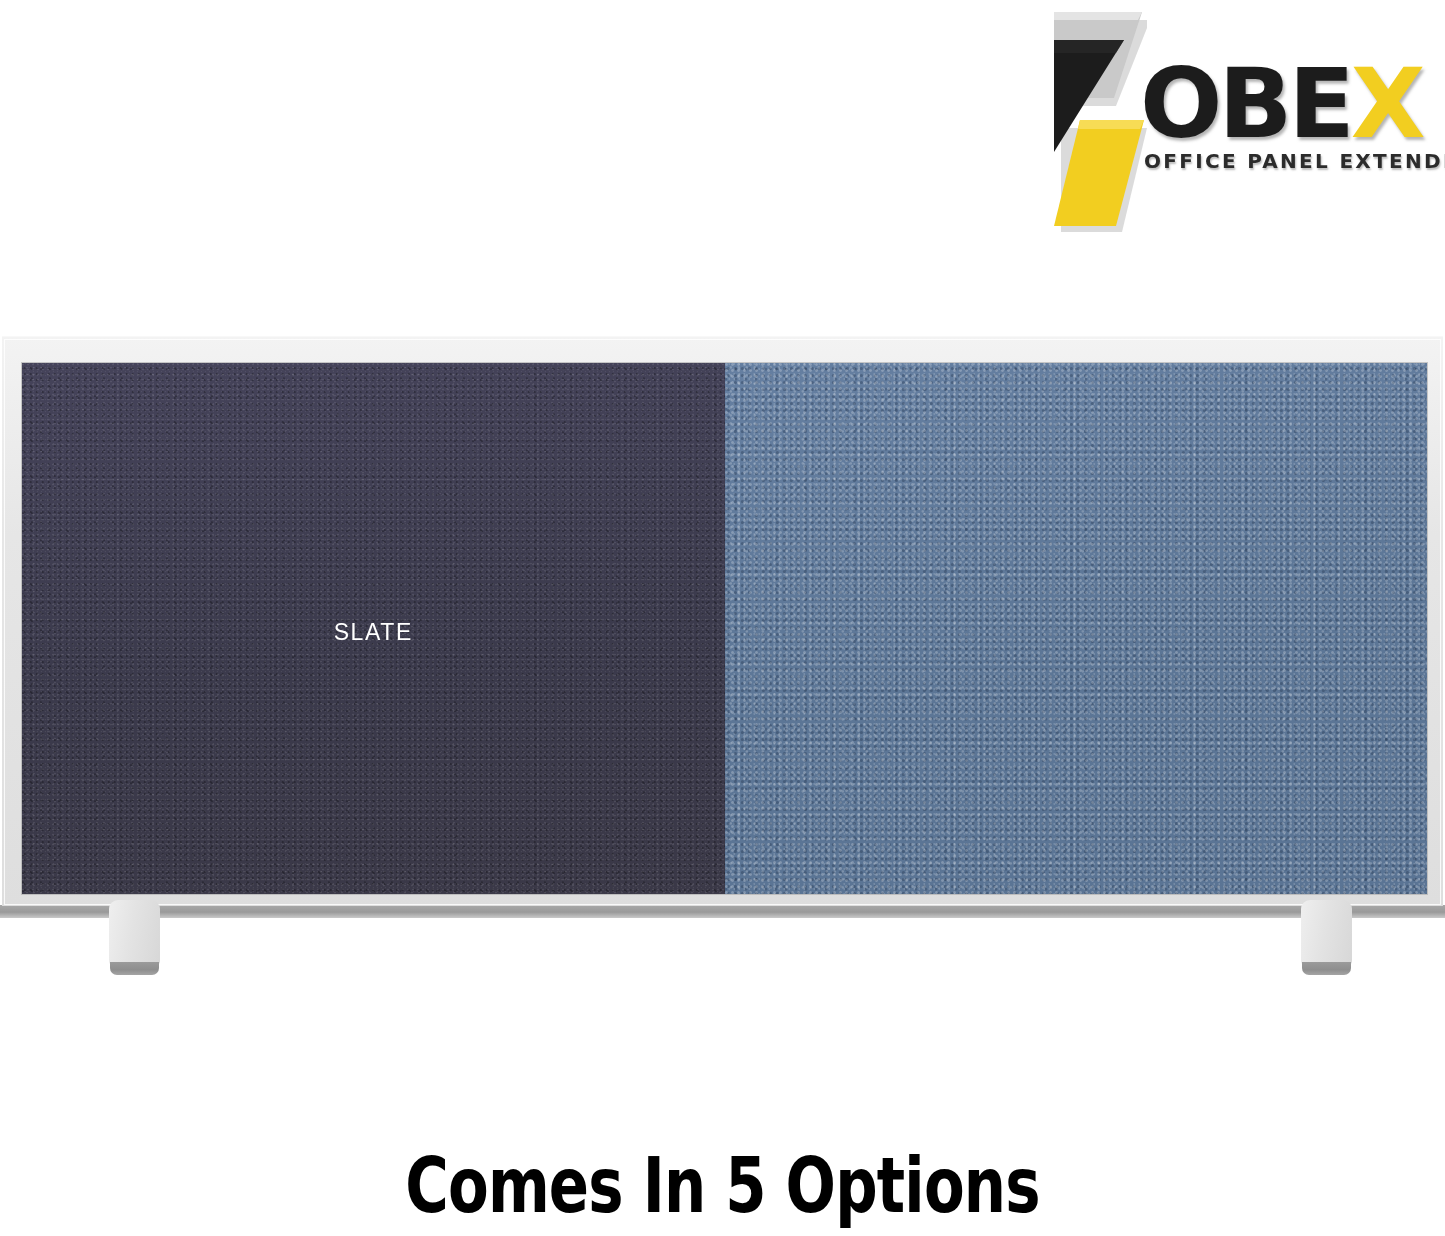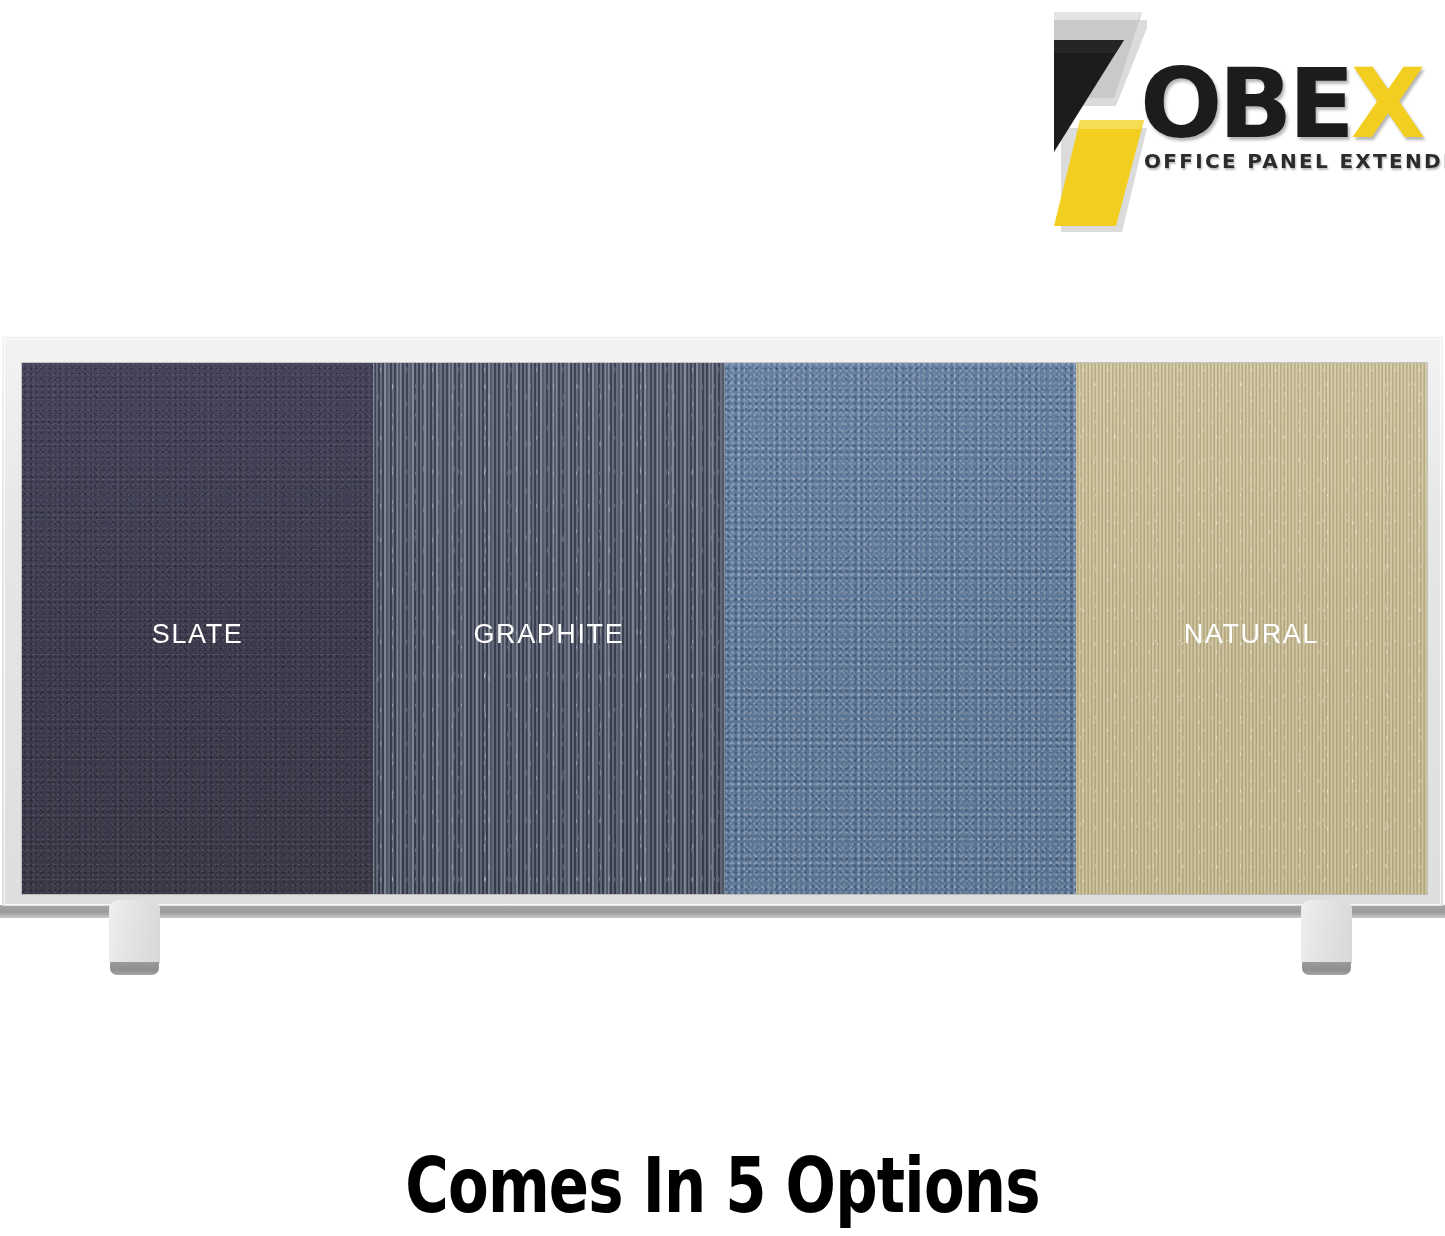--- a/index.html
+++ b/index.html
@@ -124,21 +124,21 @@
     inset: 0;
   }
   .swatch-label {
     position: absolute;
     left: 0;
     right: 0;
     top: 256px;
     text-align: center;
     color: #ffffff;
     font-family: "Liberation Sans", sans-serif;
-    font-size: 27px;
+    font-size: 23px;
     font-weight: 400;
     letter-spacing: 1.6px;
     z-index: 5;
     white-space: nowrap;
   }
 
   
   
   .tex-slate {
     background-color: #413f52;
@@ -324,33 +324,25 @@
   <div class="frame">
     <div class="frame-inner-shadow"></div>
 
     <div class="fabric-area">
 
       <div class="swatch">
         <div class="tex tex-slate"></div>
         <div class="swatch-label">SLATE</div>
       </div>
 
-      <div class="swatch">
-        <div class="tex tex-graphite"></div>
-        <div class="swatch-label">GRAPHITE</div>
-      </div>
 
       <div class="swatch">
         <div class="tex tex-twilight"></div>
       </div>
 
 
-      <div class="swatch">
-        <div class="tex tex-natural"></div>
-        <div class="swatch-label">NATURAL</div>
-      </div>
 
     </div>
   </div>
 
 </div>
 
 <div id="caption">Comes In 5 Options</div>
 
 </body></html>

